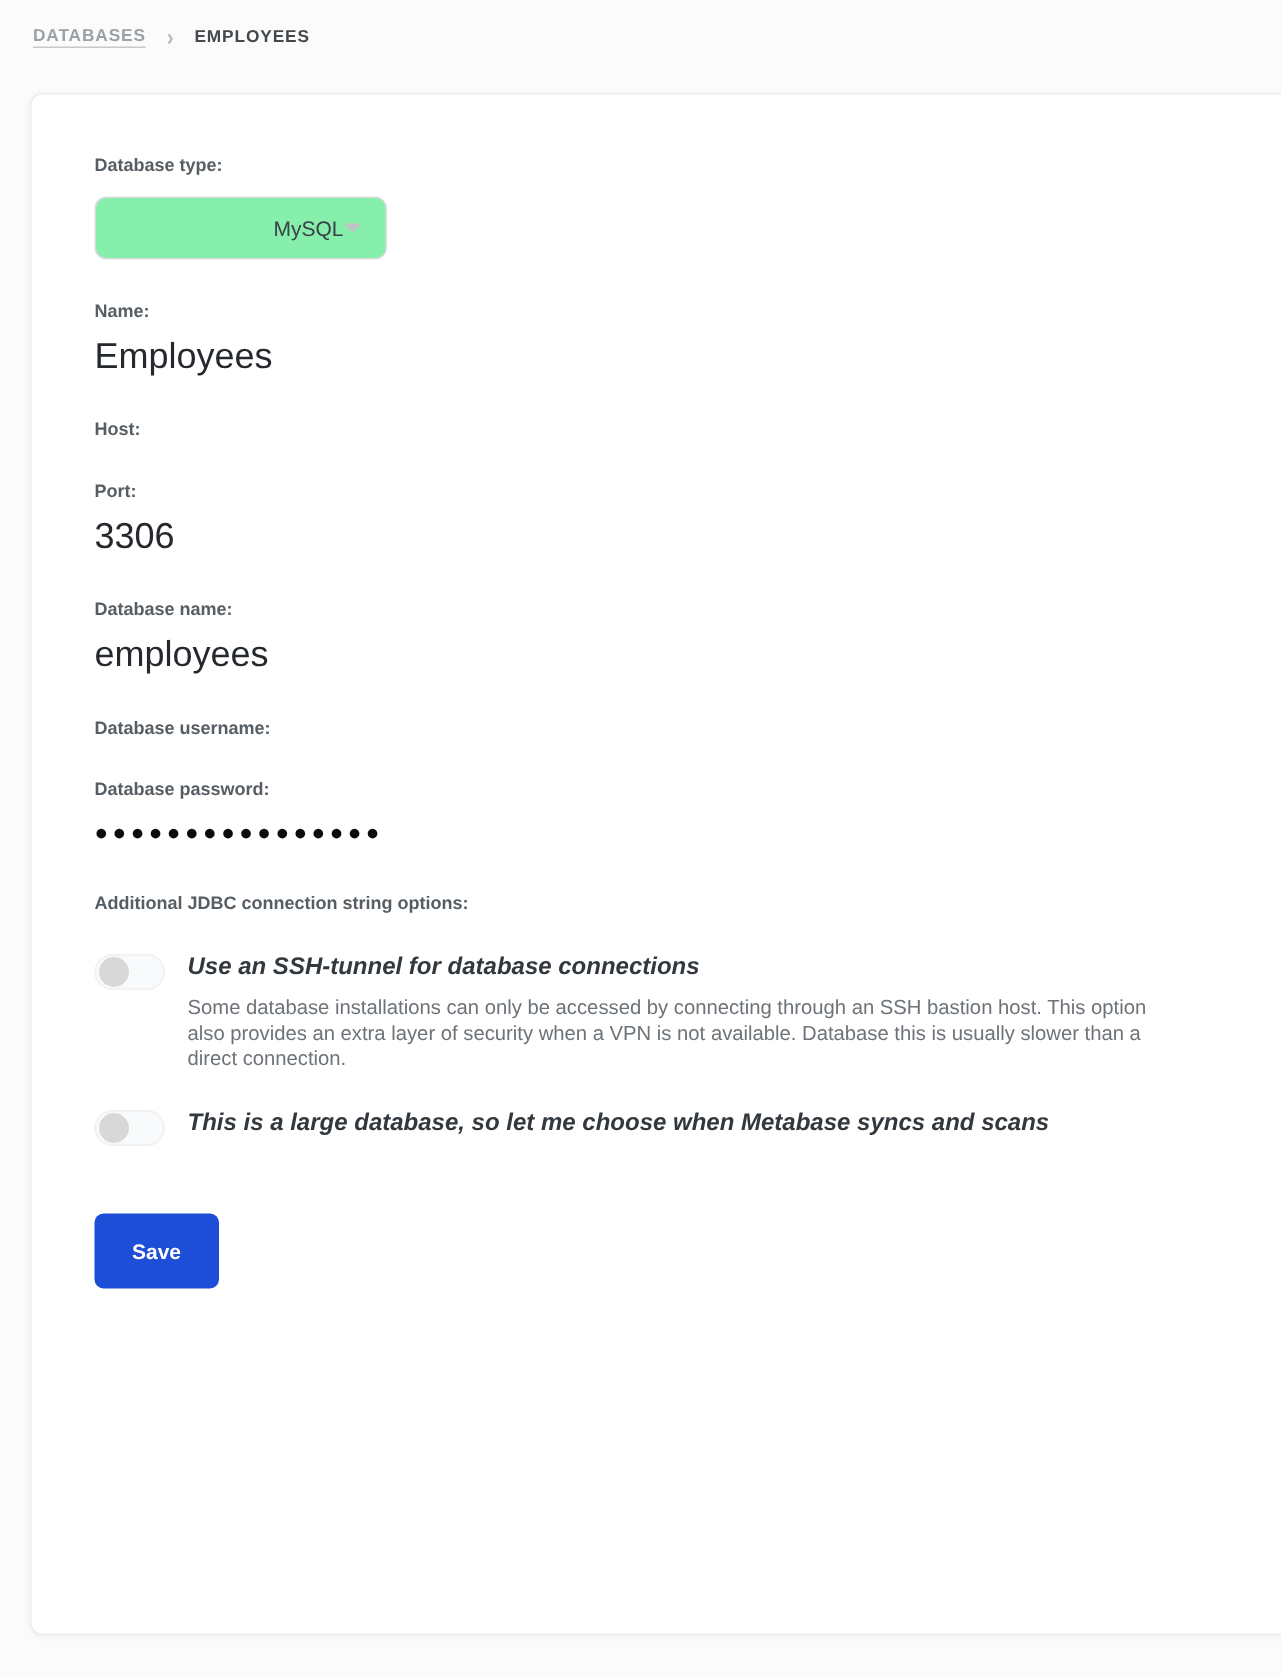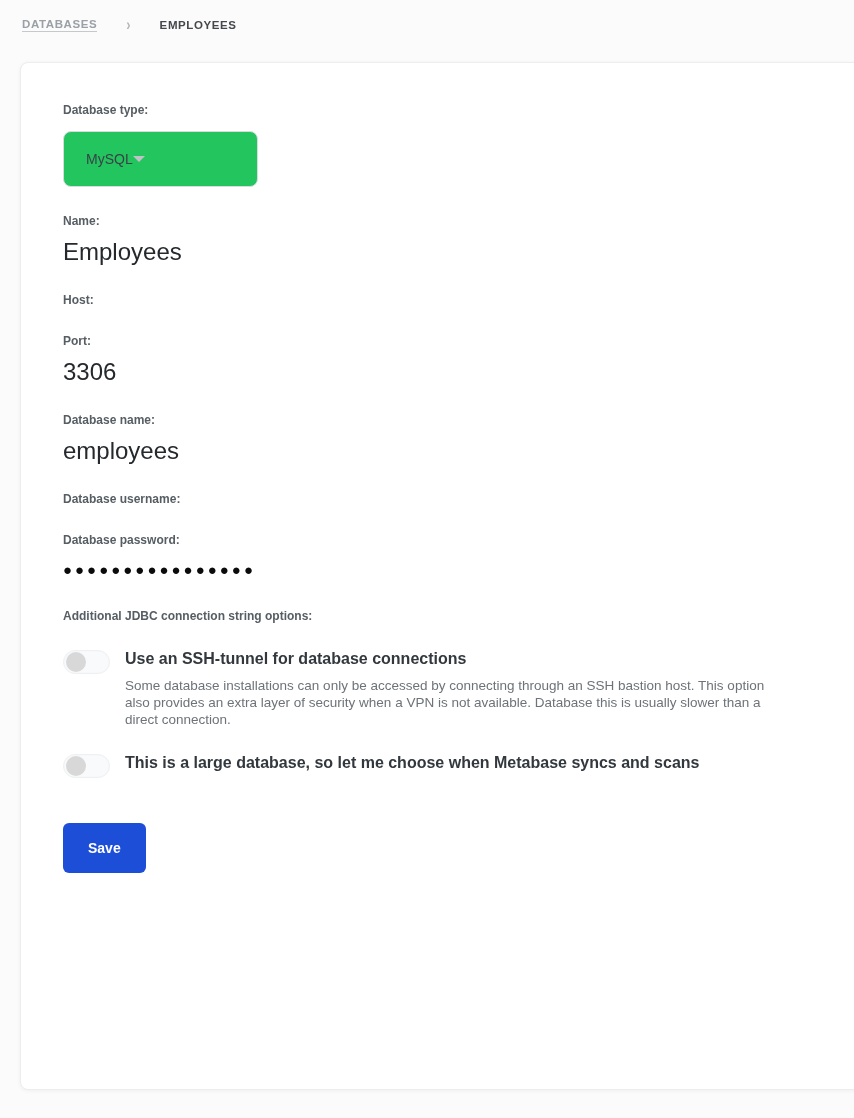--- a/index.html
+++ b/index.html
@@ -7,21 +7,21 @@
     width: 854px; height: 1118px;
     font-family: "Liberation Sans", sans-serif;
     background: #fbfbfc;
     overflow: hidden;
     position: relative;
   }
   
   .breadcrumb {
     display: flex; align-items: center;
     padding: 17px 0 0 22px;
-    gap: 29px;
+    gap: 14px;
   }
   .crumb-link {
     font-size: 11.5px; font-weight: bold; letter-spacing: 0.6px;
     color: #9aa0a5; text-decoration: none;
     border-bottom: 1px solid #c6c9cc;
     padding-bottom: 1px;
     cursor: pointer;
   }
   .crumb-sep {
     color: #b3b8bc; font-size: 13px; font-weight: bold;
@@ -56,24 +56,24 @@
     font-size: 24px; color: #25292d;
     width: 520px; padding: 0;
   }
   .field-input::placeholder { color: #c7cacc; opacity: 1; }
   .field-input.pw {
     font-size: 15px; letter-spacing: 3px; color: #0b0b0b;
     padding-top: 4px; padding-bottom: 4px;
   }
   
   .select-box {
-    width: 195px; height: 56px;
+    width: 195px; height: 42px;
     border: 1px solid #d9dbde; border-radius: 8px;
-    background: #22c55e;
-    display: flex; align-items: center; justify-content: flex-start;
+    background: #86efac;
+    display: flex; align-items: center; justify-content: flex-end;
     padding: 0 16px 0 22px;
     cursor: pointer;
     margin-top: 14px;
   }
   .select-value { font-size: 14px; color: #3a4247; }
   .select-caret {
     width: 0; height: 0;
     border-left: 6px solid transparent;
     border-right: 6px solid transparent;
     border-top: 6px solid #c0c3c6;
@@ -94,20 +94,21 @@
   }
   .toggle .knob {
     position: absolute; left: 2px; top: 1px;
     width: 20px; height: 20px; border-radius: 50%;
     background: #d8d8d8;
   }
   .toggle-text { max-width: 640px; }
   .toggle-title {
     font-size: 16px; font-weight: bold; color: #32383d;
     margin-bottom: 9px;
+    font-style: italic;
   }
   .toggle-desc {
     font-size: 13.5px; color: #6d7378; line-height: 1.27;
   }
   
   .save-btn {
     margin-top: 42px;
     background: #1d4ed8;
     color: #ffffff;
     font-family: "Liberation Sans", sans-serif;

